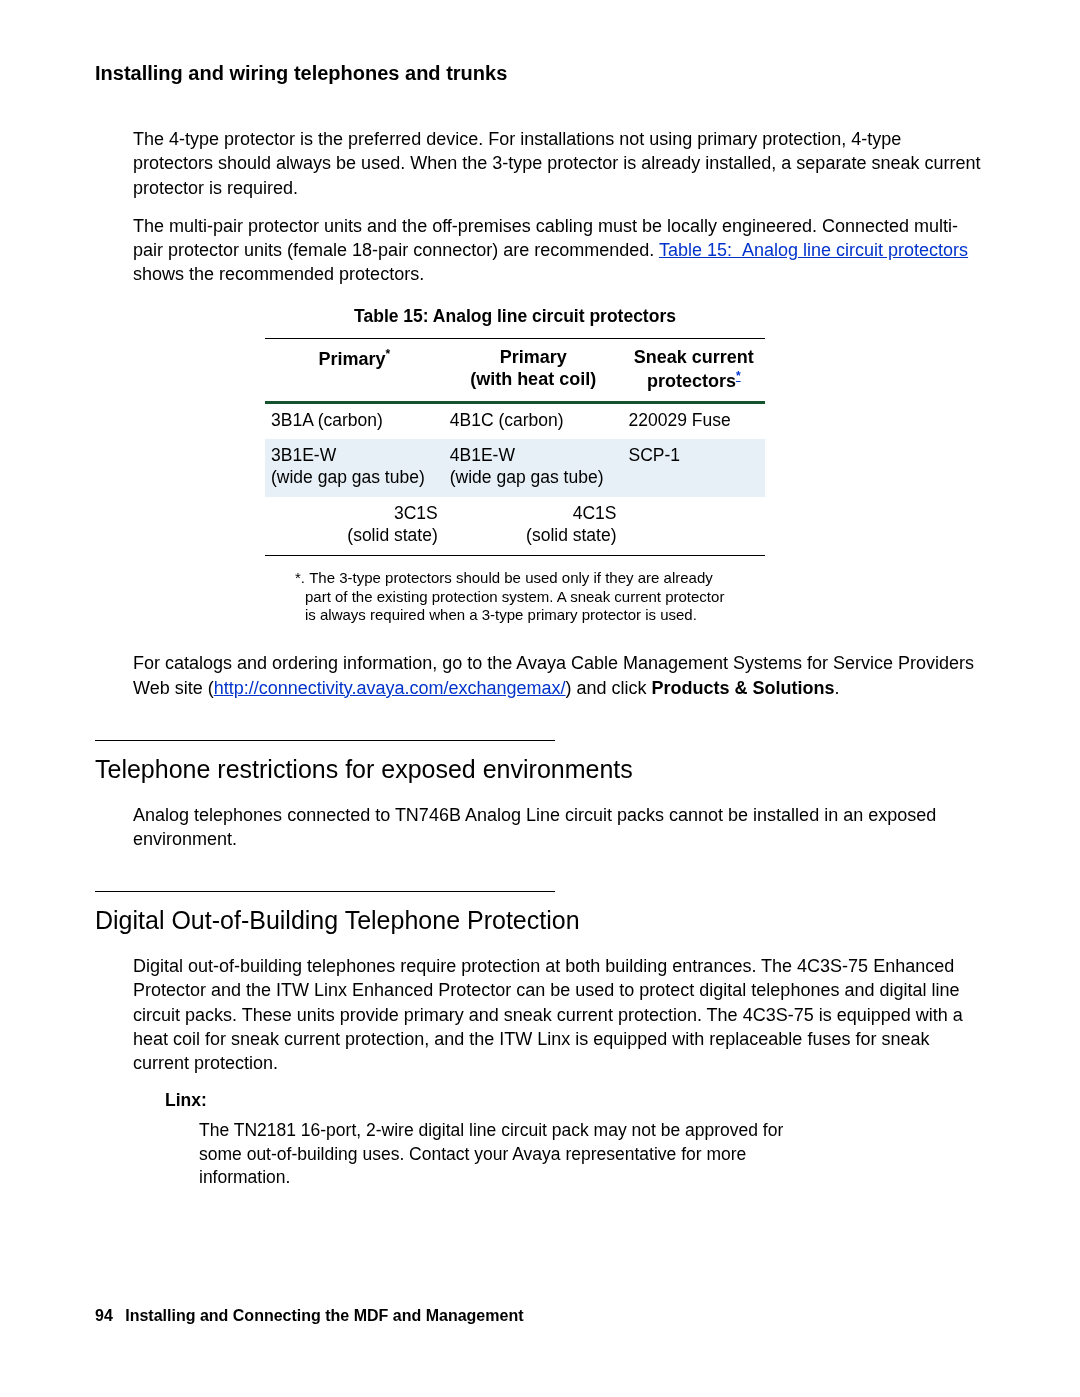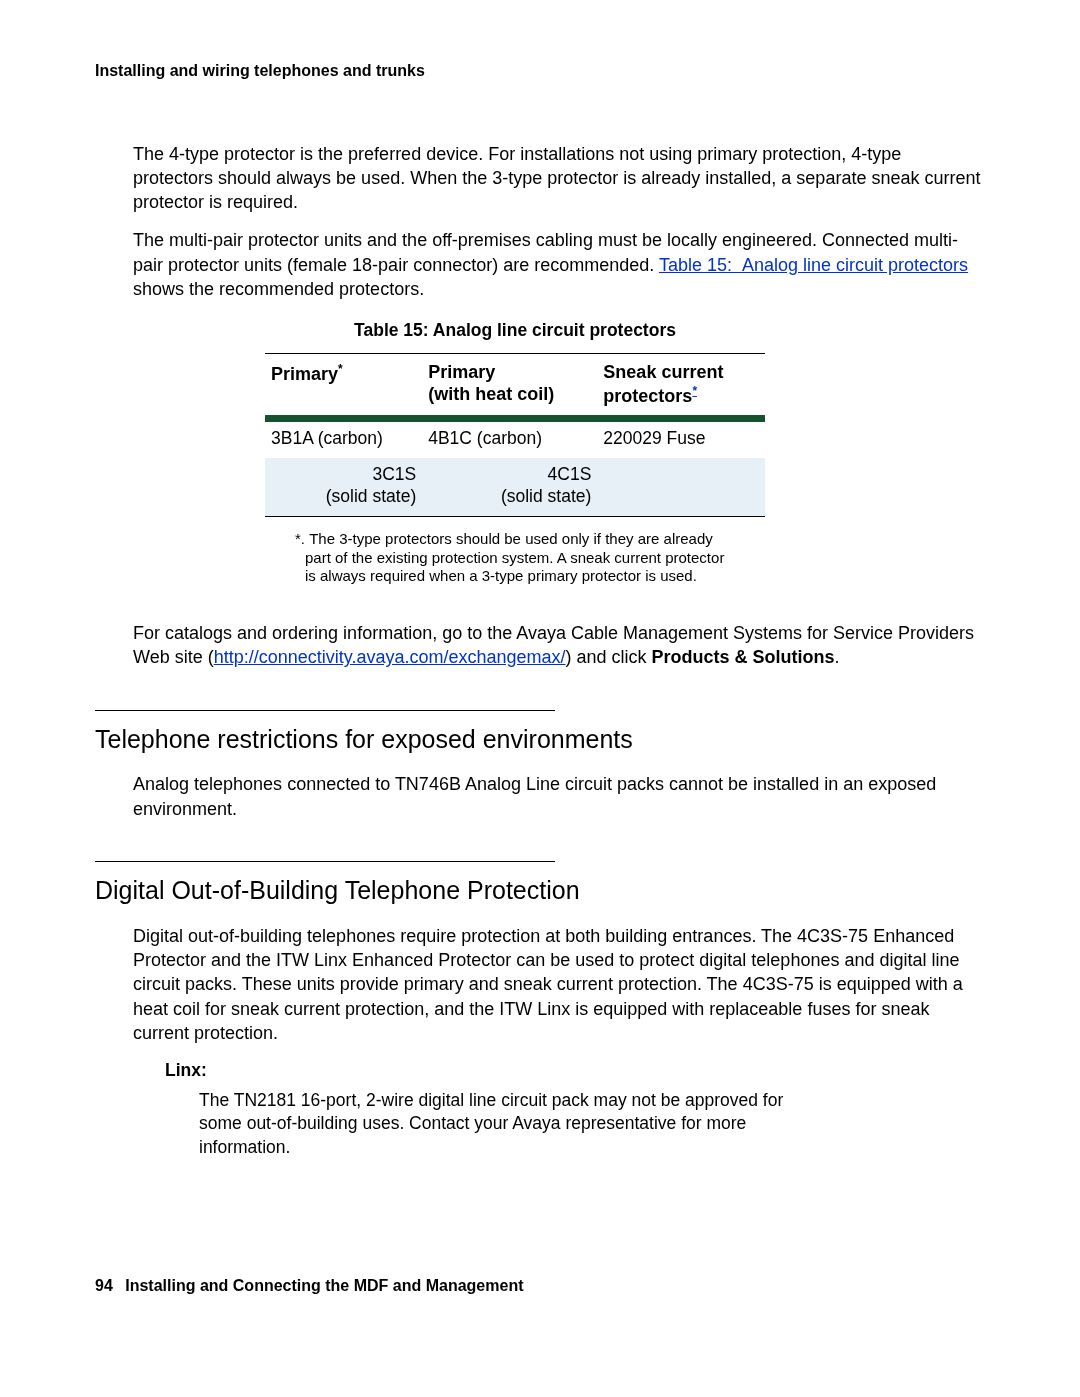--- a/index.html
+++ b/index.html
@@ -8,22 +8,22 @@
     color: #000;
     background: #fff;
     margin: 0;
     padding: 60px 95px 40px 95px;
     width: 1080px;
     box-sizing: border-box;
     line-height: 1.35;
   }
   .running-head {
     font-weight: bold;
-    font-size: 16px;
-    margin-bottom: 60px;
+    font-size: 20px;
+    margin-bottom: 40px;
   }
   .body-para {
     margin: 0 0 14px 38px;
   }
   .link {
     color: #0033cc;
     text-decoration: underline;
     cursor: pointer;
   }
   .table-wrap {
@@ -35,24 +35,24 @@
     text-align: center;
     margin-bottom: 10px;
     font-size: 17.5px;
   }
   table {
     border-collapse: collapse;
     width: 100%;
     font-size: 18px;
   }
   thead th {
-    text-align: left;
+    text-align: center;
     font-weight: bold;
     border-top: 1px solid #000;
-    border-bottom: 7px solid #14532d;
+    border-bottom: 3px solid #14532d;
     padding: 8px 6px 8px 6px;
     vertical-align: top;
     line-height: 1.2;
   }
   tbody td {
     padding: 6px 6px 8px 6px;
     vertical-align: top;
     font-size: 17.5px;
     line-height: 1.25;
     margin-left: 15px;
@@ -137,35 +137,46 @@
       </tr>
     </thead>
     <tbody>
       <tr>
         <td><span>3B1A (carbon)</span></td>
         <td><span>4B1C (carbon)</span></td>
         <td><span>220029 Fuse</span></td>
       </tr>
       <tr>
         <td>
+          <span>3B1E-W</span><br>
+          <span>(wide gap gas tube)</span>
+        </td>
+        <td>
+          <span>4B1E-W</span><br>
+          <span>(wide gap gas tube)</span>
+        </td>
+        <td><span>SCP-1</span></td>
+      </tr>
+      <tr>
+        <td>
           <span>3C1S</span><br>
           <span>(solid state)</span>
         </td>
         <td>
           <span>4C1S</span><br>
           <span>(solid state)</span>
         </td>
         <td><span></span></td>
       </tr>
     </tbody>
   </table>
 </div>
 <div class="footnote">*.&nbsp;The 3-type protectors should be used only if they are already part of the existing protection system. A sneak current protector is always required when a 3-type primary protector is used.</div>
 
-<p class="body-para" style="margin-top:35px;">
+<p class="body-para" style="margin-top:26px;">
   <span>For catalogs and ordering information, go to the Avaya Cable Management Systems for Service Providers Web site (</span><span class="link">http://connectivity.avaya.com/exchangemax/</span><span>) and click </span><span class="bold">Products &amp; Solutions</span><span>.</span>
 </p>
 
 <hr class="section-rule">
 <h2 class="section">Telephone restrictions for exposed environments</h2>
 <p class="body-para">Analog telephones connected to TN746B Analog Line circuit packs cannot be installed in an exposed environment.</p>
 
 <hr class="section-rule">
 <h2 class="section">Digital Out-of-Building Telephone Protection</h2>
 <p class="body-para">Digital out-of-building telephones require protection at both building entrances. The 4C3S-75 Enhanced Protector and the ITW Linx Enhanced Protector can be used to protect digital telephones and digital line circuit packs. These units provide primary and sneak current protection. The 4C3S-75 is equipped with a heat coil for sneak current protection, and the ITW Linx is equipped with replaceable fuses for sneak current protection.</p>

